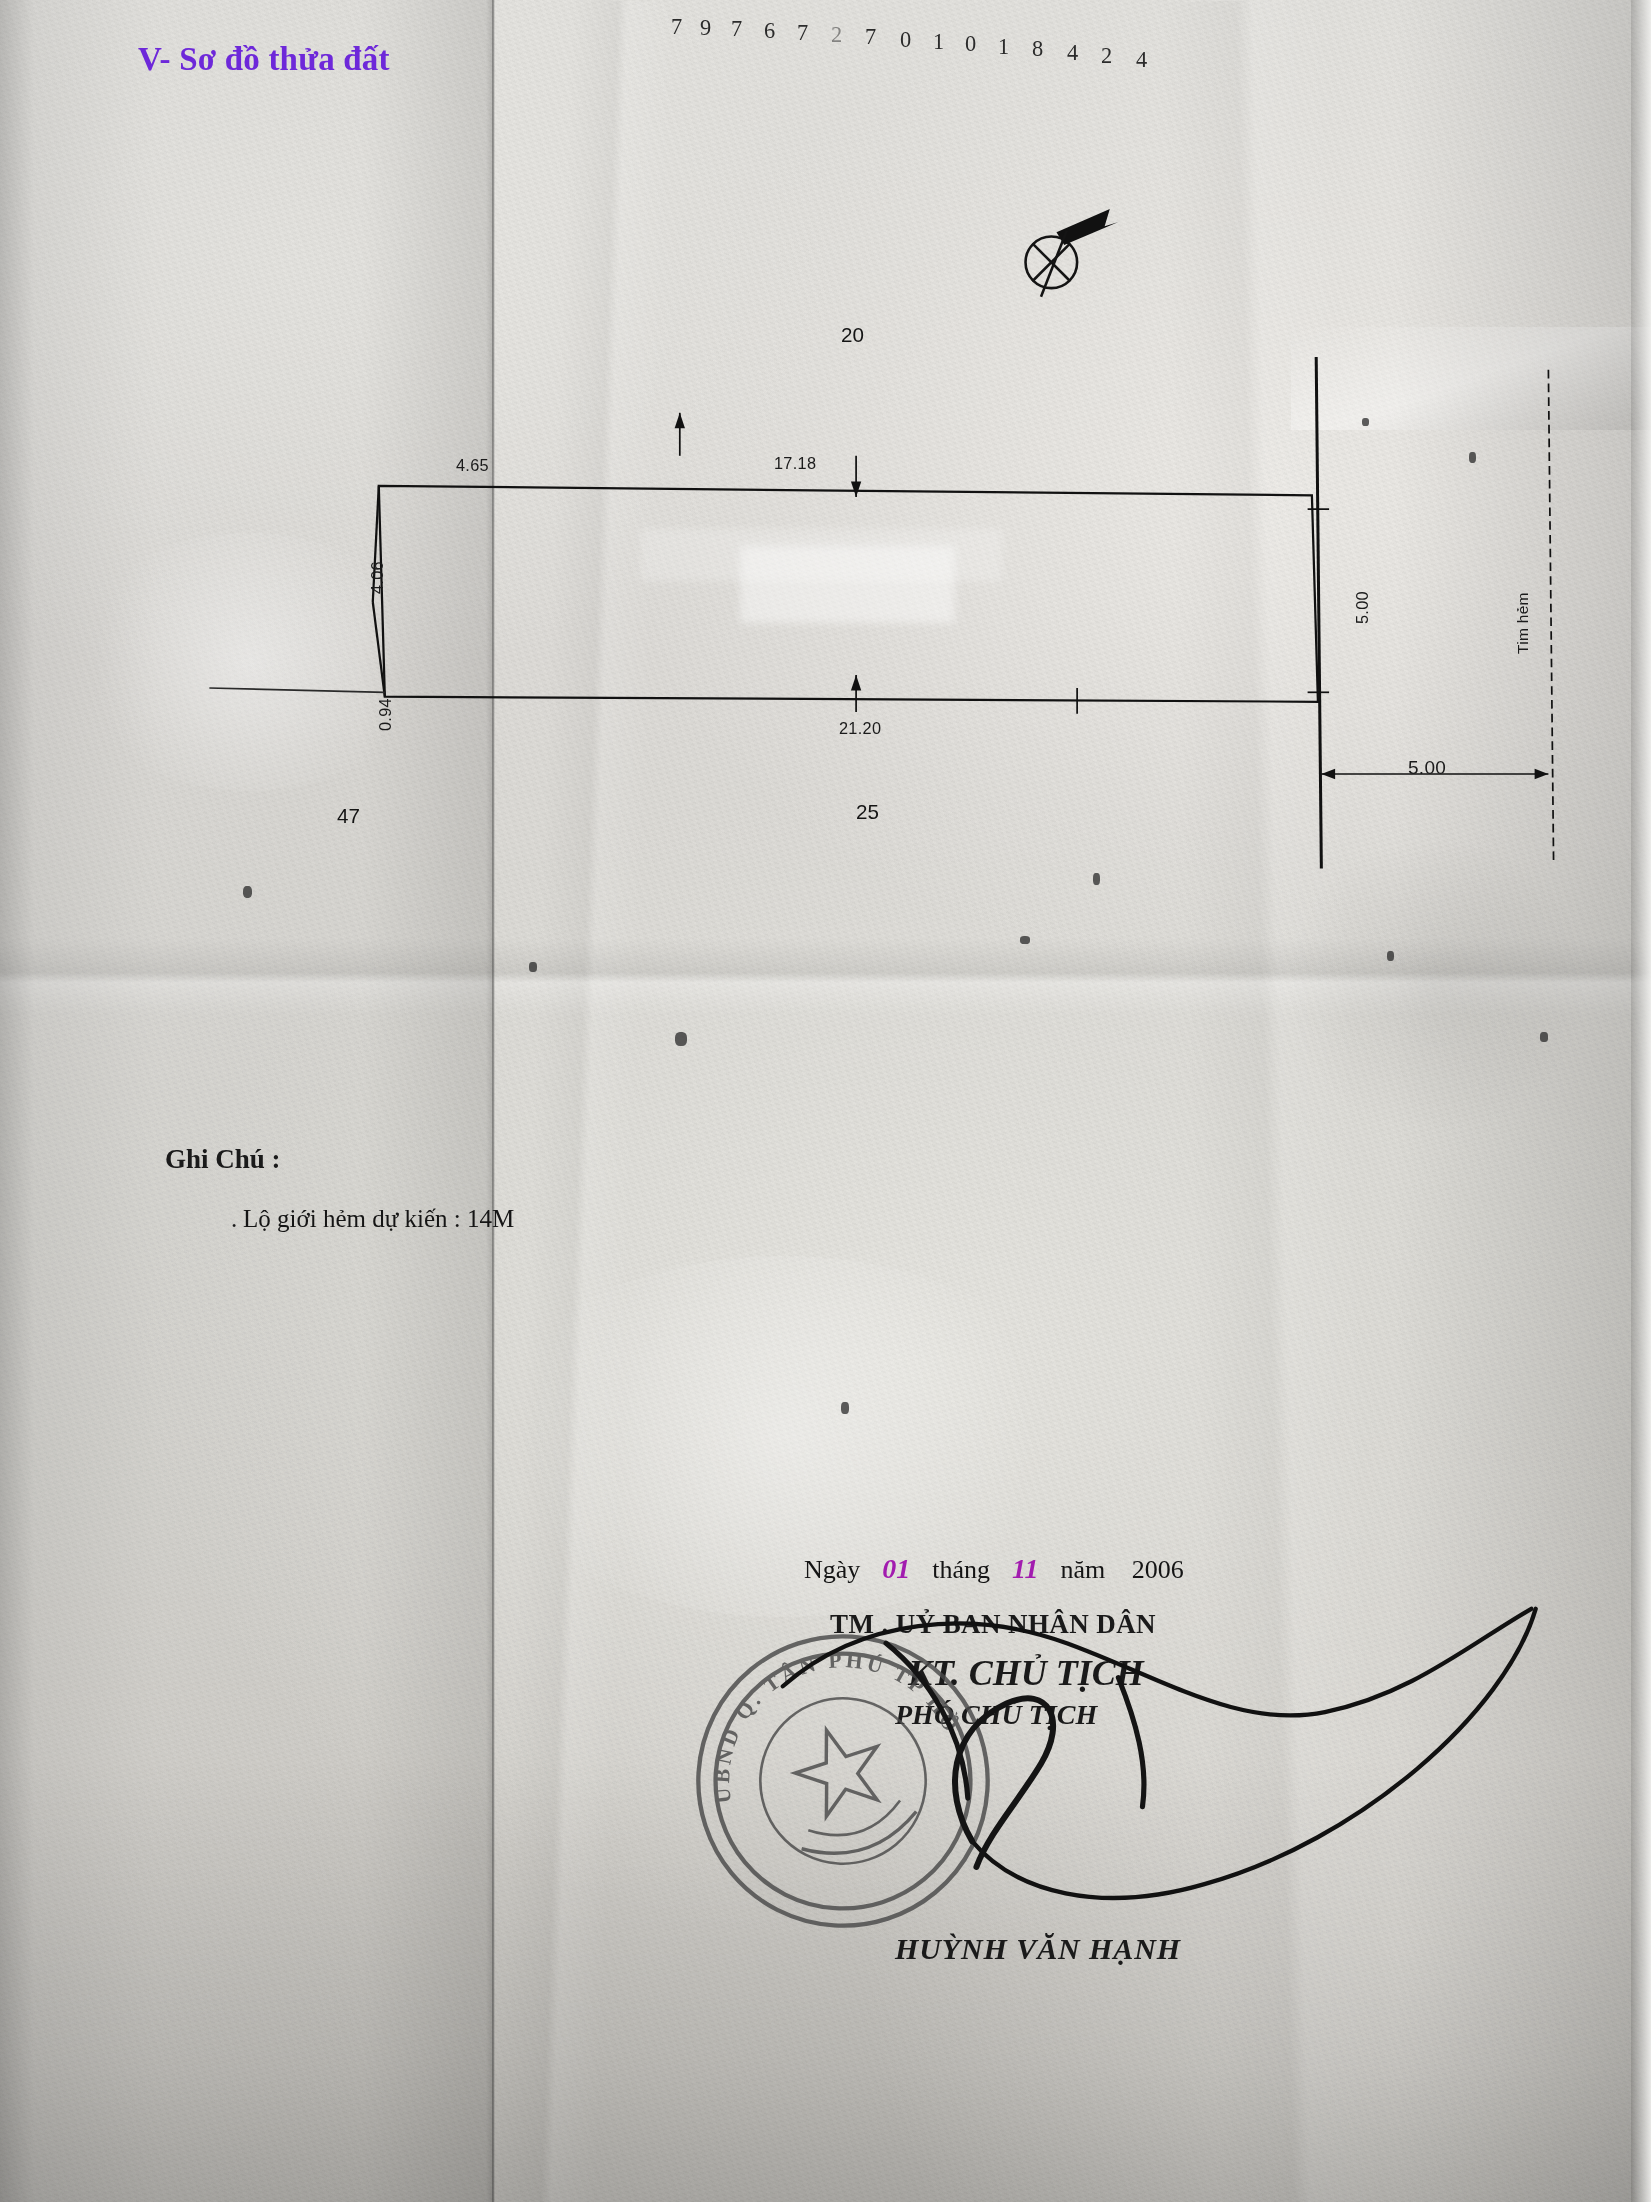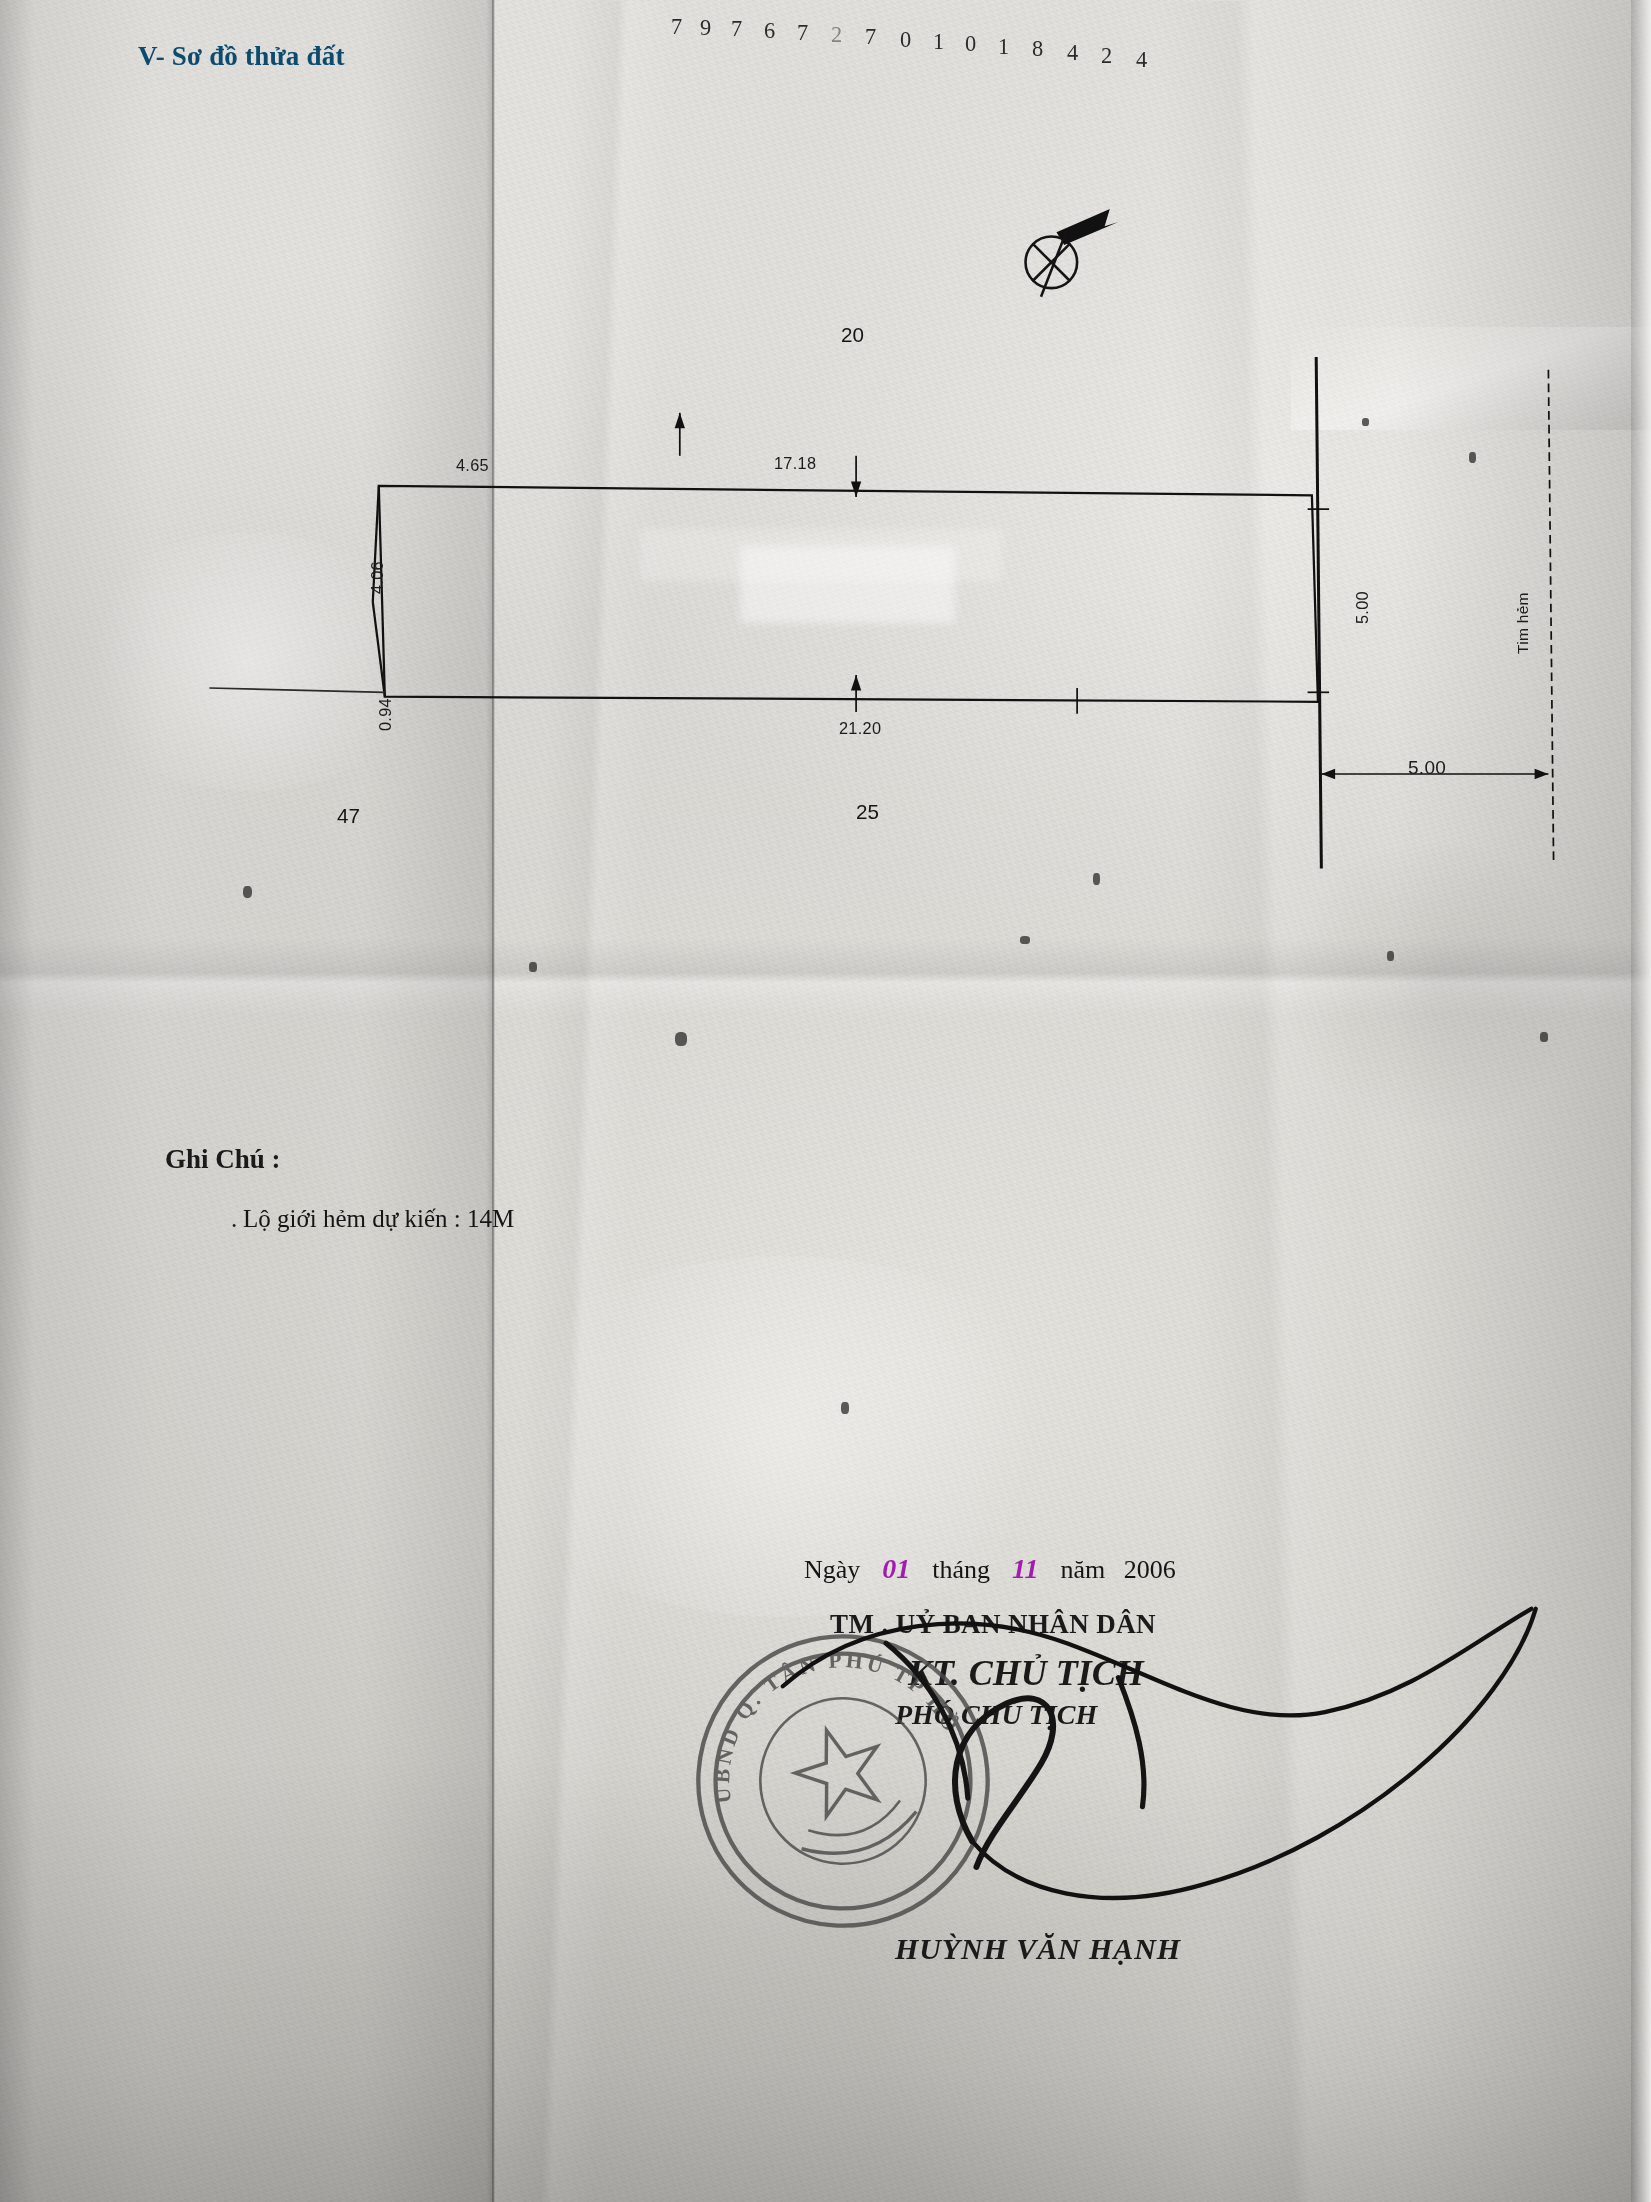--- a/index.html
+++ b/index.html
@@ -73,24 +73,24 @@
     position: absolute;
     right: 0; top: 0; width: 258px; height: 2203px;
     background: linear-gradient(270deg, rgba(0,0,0,.12) 0%, rgba(0,0,0,0) 100%);
     pointer-events: none;
   }
 
   
   .title-v {
     position: absolute;
     left: 138px; top: 41px;
-    font-size: 27px;
+    font-size: 33px;
     font-weight: 700;
     letter-spacing: 0.2px;
-    color: #0c4a6e;
+    color: #6d28d9;
   }
   .barcode-digits {
     position: absolute;
     left: 671px; top: 6.9px;
     width: 619px;
     height: 52px;
     color: #2b2b2b;
     font-family: "Liberation Serif", serif;
   }
   .barcode-digits span {
@@ -333,21 +333,21 @@
   <div class="ghi-chu">Ghi Chú :</div>
   <div class="ghi-chu-dot">.</div>
   <div class="ghi-chu-line">Lộ giới hẻm dự kiến : 14M</div>
 
   <div class="date-line">
     <span>Ngày</span>
     <span class="hw" style="margin:0 15.5px;">01</span>
     <span>tháng</span>
     <span class="hw" style="margin:0 15.5px;">11</span>
     <span>năm</span>
-    <span style="margin-left:12px;">2006</span>
+    <span style="margin-left:20px;">2006</span>
   </div>
 
   <div class="auth-1">TM . UỶ BAN NHÂN DÂN</div>
   <div class="auth-2">KT. CHỦ TỊCH</div>
   <div class="auth-3">PHÓ CHỦ TỊCH</div>
   <div class="signer-name">HUỲNH VĂN HẠNH</div>
 
   <svg class="stamp" viewBox="0 0 360 360">
     <g transform="rotate(-18 180 180)" fill="none" stroke="#4a4a4a" stroke-width="5">
       <circle cx="180" cy="180" r="168"></circle>

